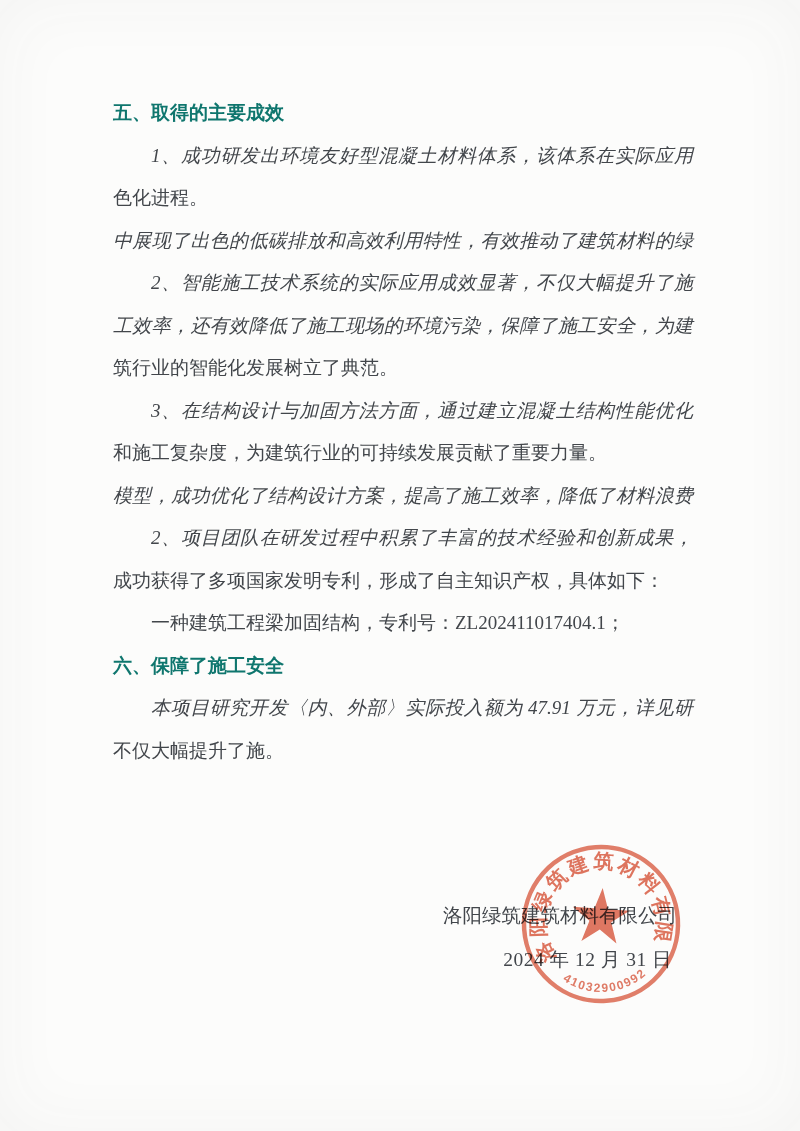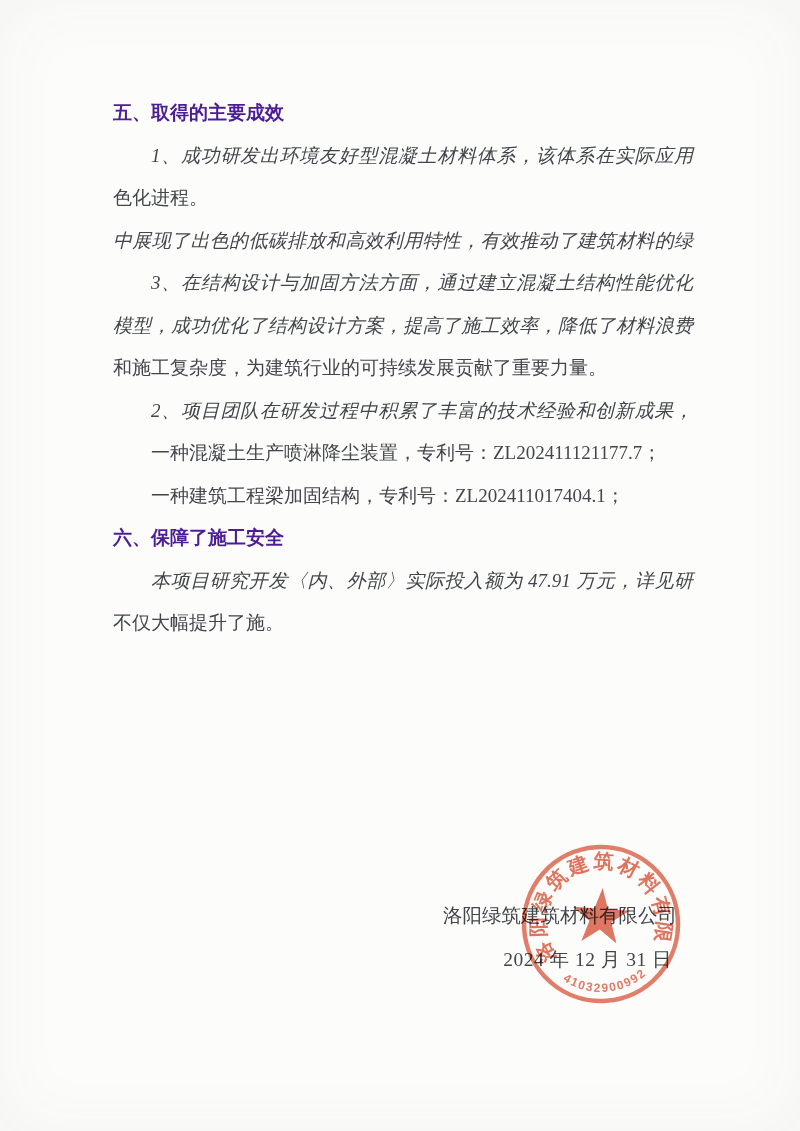--- a/index.html
+++ b/index.html
@@ -18,21 +18,21 @@
   }
   .content {
     position: absolute;
     left: 113px; top: 92px;
     width: 580px;
     font-size: 19px;
     line-height: 42.5px;
   }
   .heading {
     font-weight: bold;
-    color: #4c1d95;
+    color: #0f766e;
   }
   .line { min-height: 42.5px; }
   .jf {
     text-align: justify;
     text-align-last: justify;
     text-justify: inter-character;
     font-style: italic;
   }
   .ind { text-indent: 2em; }
 
@@ -96,34 +96,37 @@
   <div class="content">
 
     <div class="line heading">五、取得的主要成效</div>
 
     <div>
       <div class="line jf ind">1、成功研发出环境友好型混凝土材料体系，该体系在实际应用</div>
       <div class="line">色化进程。</div>
       <div class="line jf">中展现了出色的低碳排放和高效利用特性，有效推动了建筑材料的绿</div>
     </div>
 
+    <div>
+      <div class="line jf ind">2、智能施工技术系统的实际应用成效显著，不仅大幅提升了施</div>
+      <div class="line jf">工效率，还有效降低了施工现场的环境污染，保障了施工安全，为建</div>
+      <div class="line">筑行业的智能化发展树立了典范。</div>
+    </div>
 
     <div>
       <div class="line jf ind">3、在结构设计与加固方法方面，通过建立混凝土结构性能优化</div>
+      <div class="line">和施工复杂度，为建筑行业的可持续发展贡献了重要力量。</div>
       <div class="line jf">模型，成功优化了结构设计方案，提高了施工效率，降低了材料浪费</div>
-      <div class="line">和施工复杂度，为建筑行业的可持续发展贡献了重要力量。</div>
     </div>
 
     <div>
       <div class="line jf ind">2、项目团队在研发过程中积累了丰富的技术经验和创新成果，</div>
+      <div class="line">成功获得了多项国家发明专利，形成了自主知识产权，具体如下：</div>
     </div>
 
-    <div>
-      <div class="line ind">一种混凝土生产喷淋降尘装置，专利号：ZL202411121177.7；</div>
-    </div>
     <div>
       <div class="line ind">一种建筑工程梁加固结构，专利号：ZL202411017404.1；</div>
     </div>
 
     <div class="line heading">六、保障了施工安全</div>
 
     <div>
       <div class="line jf ind">本项目研究开发〈内、外部〉实际投入额为 47.91 万元，详见研</div>
       <div class="line">不仅大幅提升了施。</div>
     </div>

